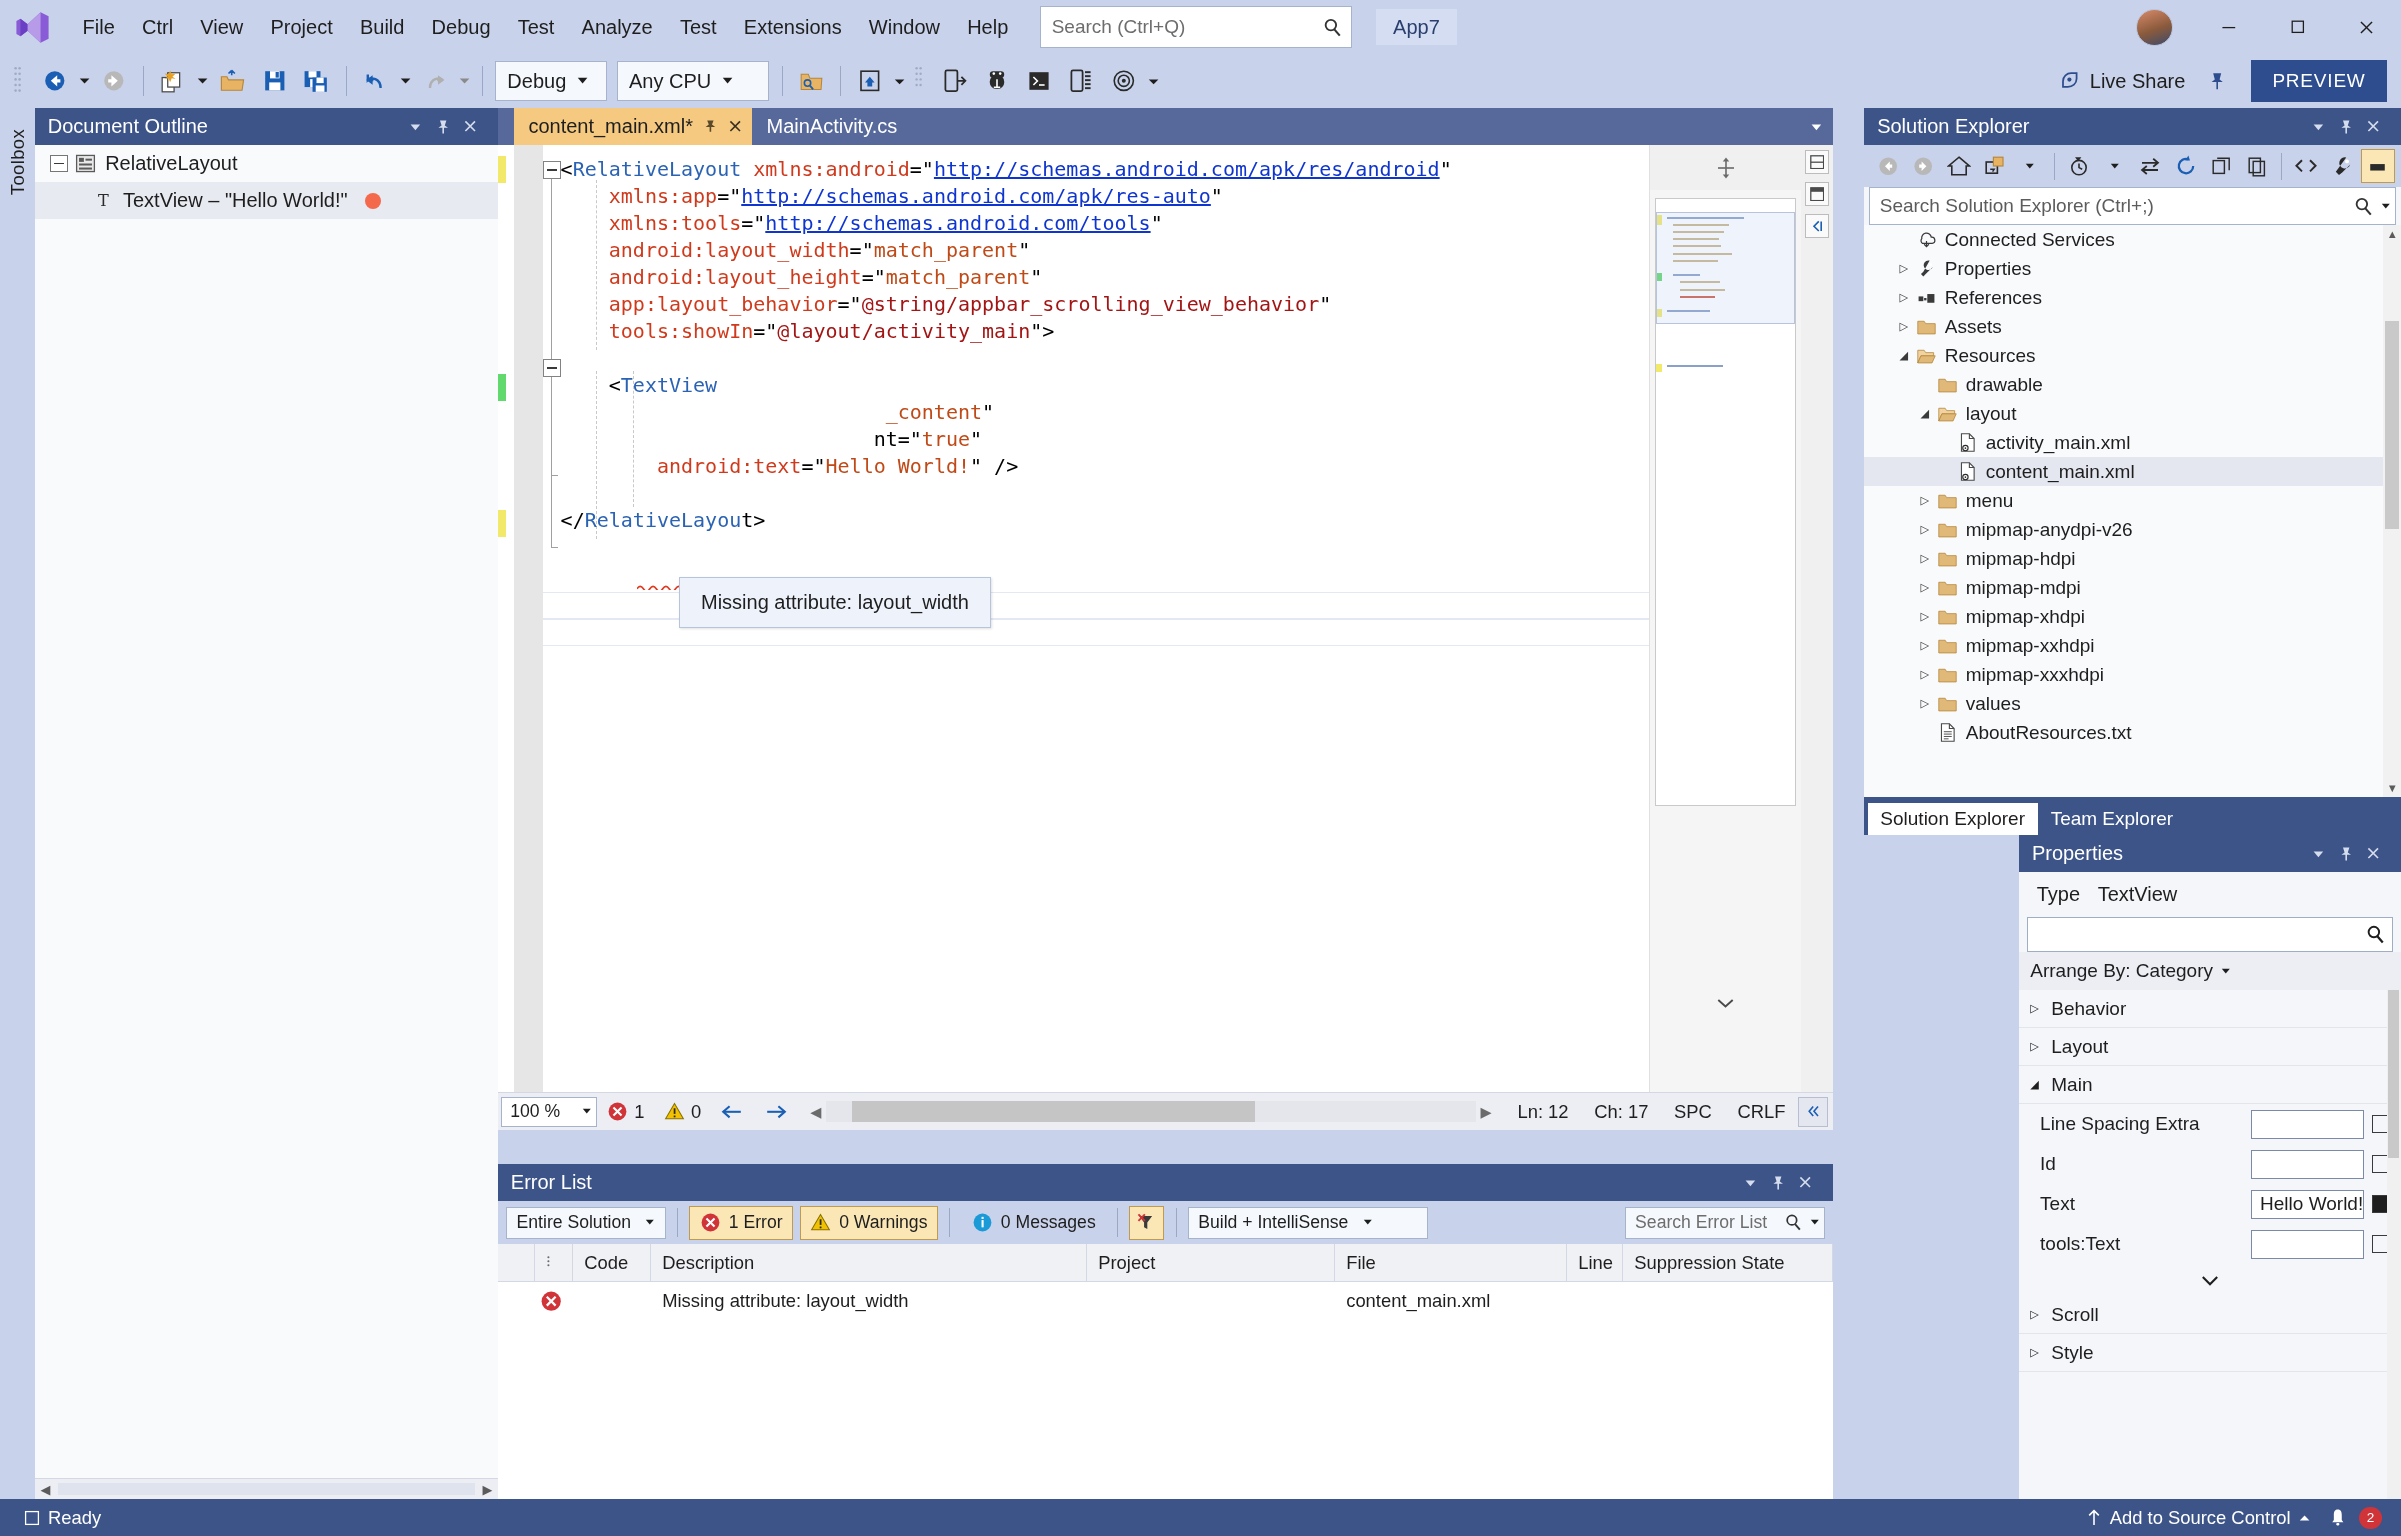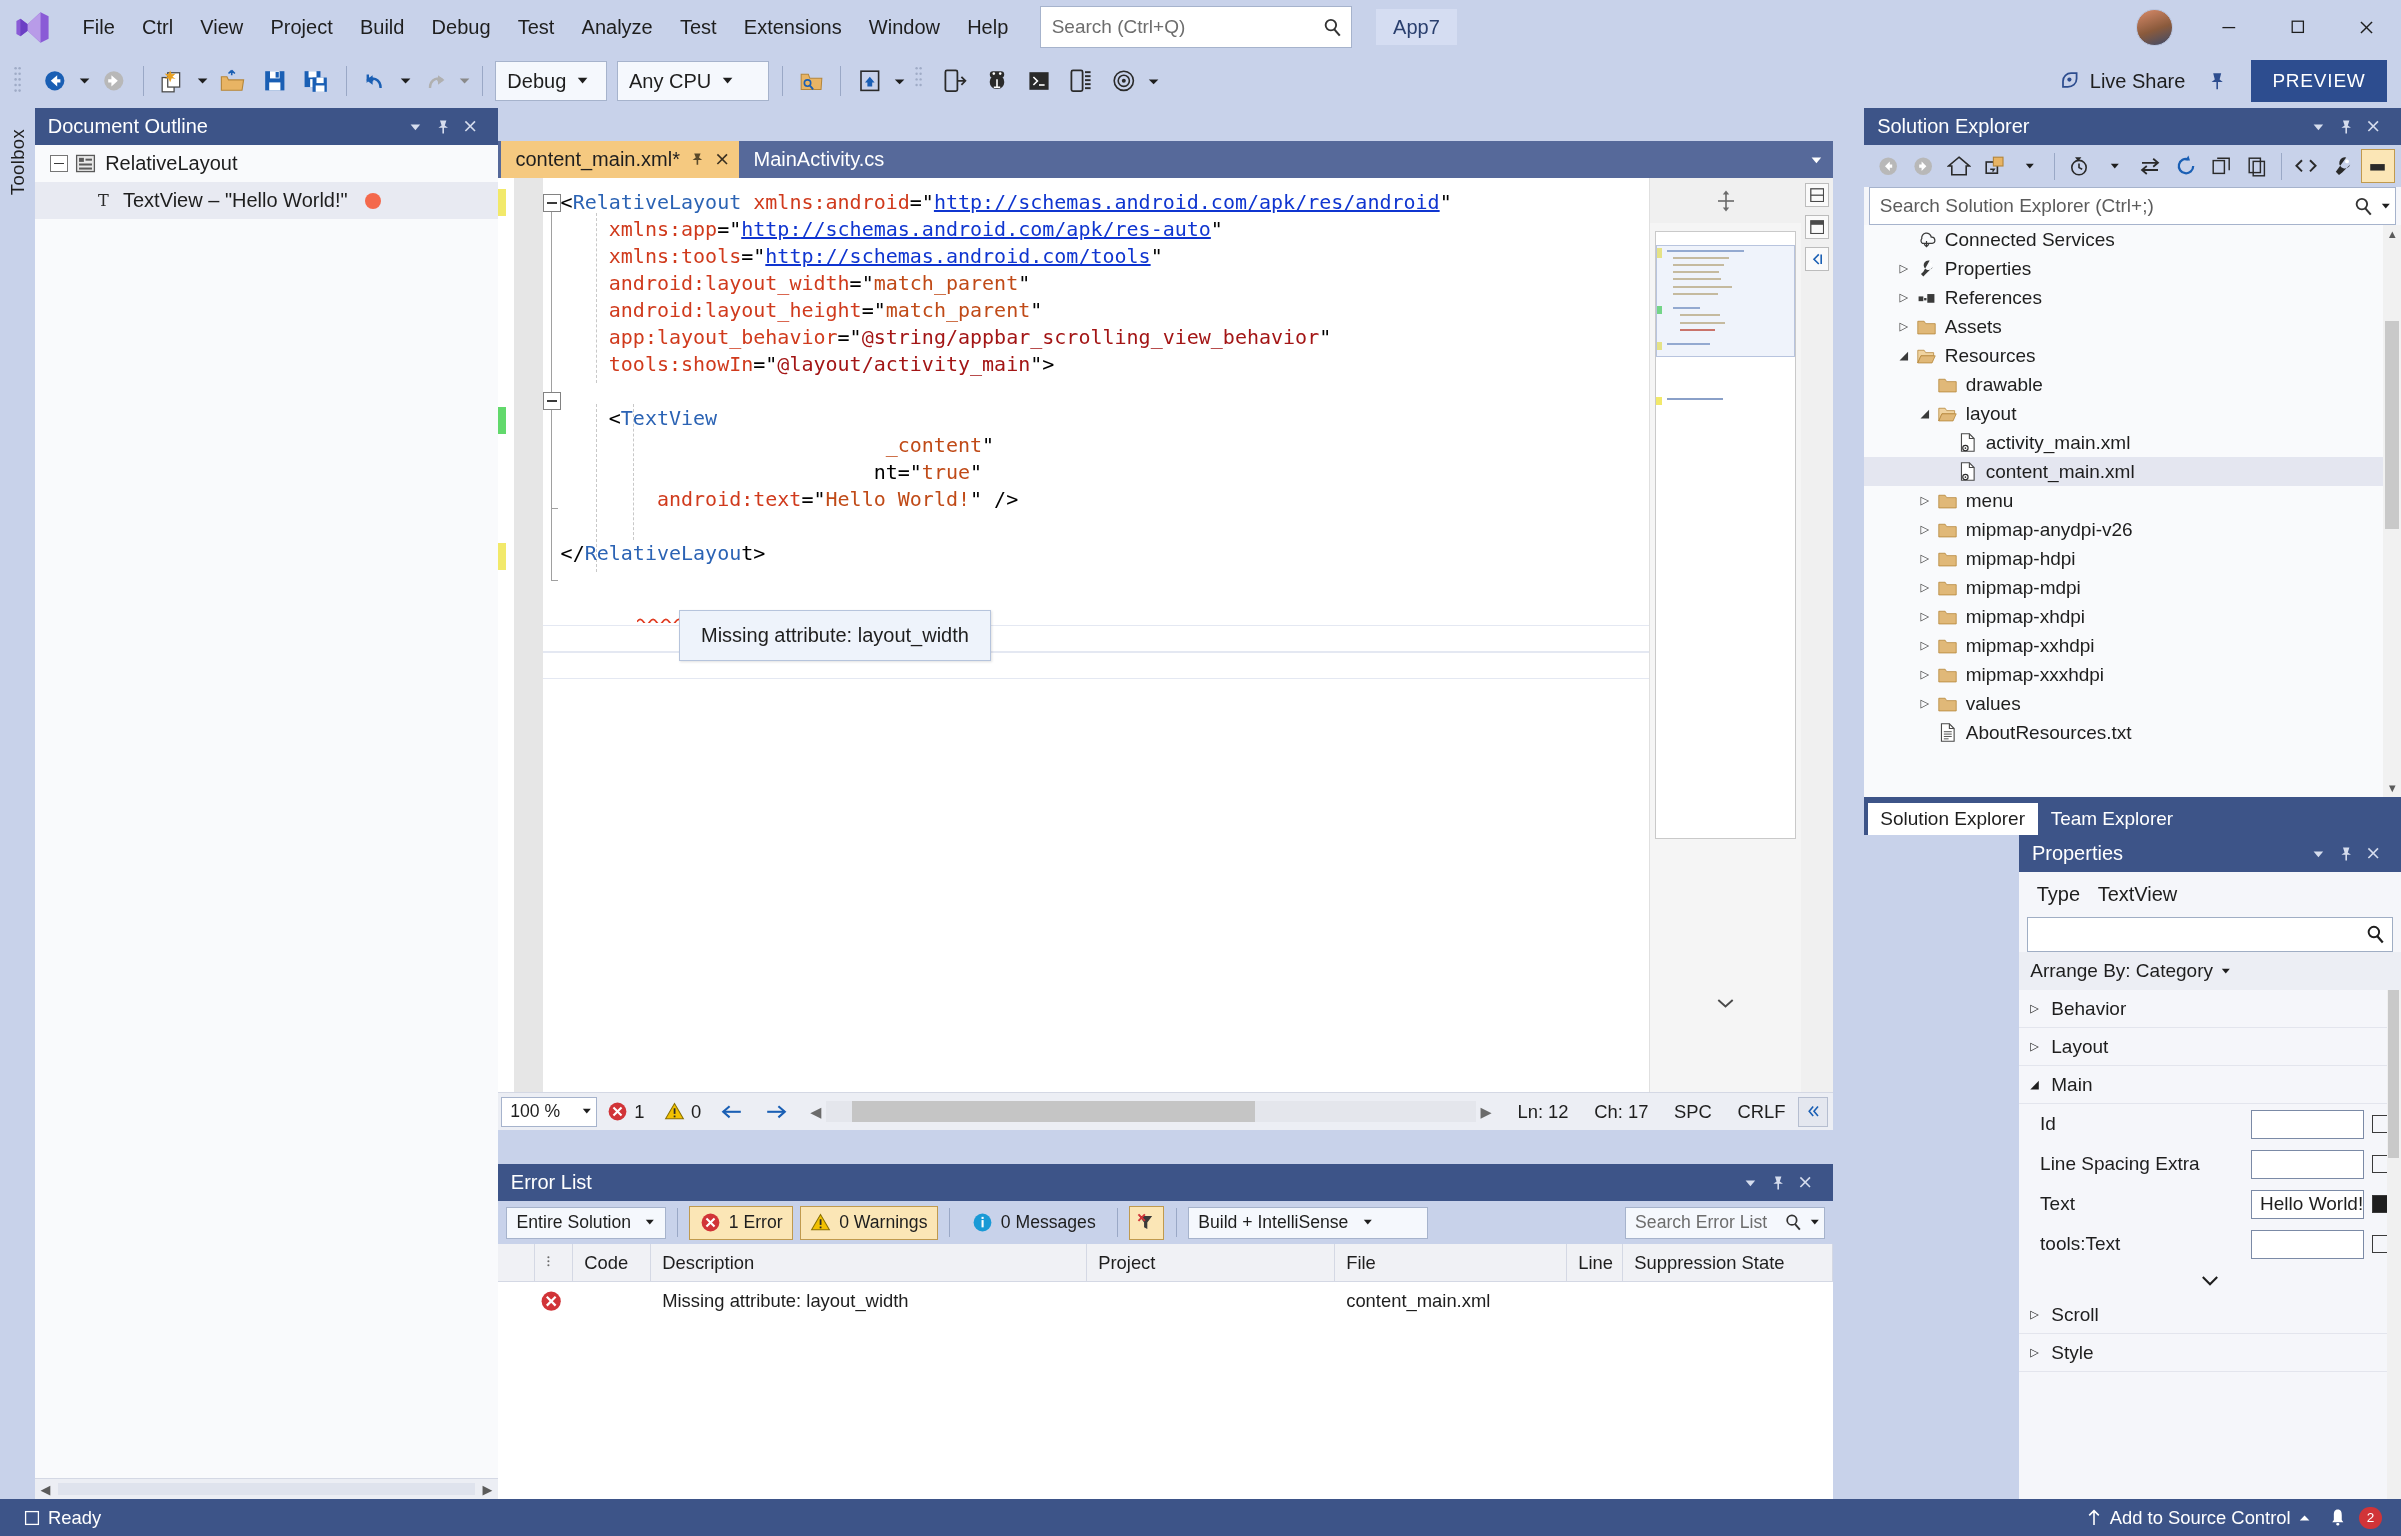--- a/index.html
+++ b/index.html
@@ -108,21 +108,21 @@
     display: flex; align-items: center;
   }
   .do-scroll-h .arw { width: 21px; text-align:center; font-size: 12.8px; color:#5b5b5b; }
   .do-scroll-h .trk { flex:1; height: 12.8px; background: #dfe3ed; margin: 0 1.6px; }
 
   
   .editor-col { flex: 1; display: flex; flex-direction: column; min-width: 0; background: #c8d2ea; }
   .editor-wrap { flex: 1; display: flex; flex-direction: column; min-height: 0; }
   .tabstrip {
     height: 37px; flex: 0 0 37px; background: #56699a;
-    display: flex; align-items: stretch; padding-left: 3px; margin-top: 33px;
+    display: flex; align-items: stretch; padding-left: 16px;
   }
   .tab {
     display: flex; align-items: center; padding: 0 9.6px 0 14.4px; font-size: 20px;
     color: #ffffff; white-space: nowrap;
   }
   .tab.active { background: #f5c980; color: #1e1e1e; }
   .tab .pin { margin-left: 11.2px; font-size: 17px; }
   .tab .x { margin-left: 11.2px; font-size: 19px; }
   .tabstrip .tab-spacer { flex: 1; }
   .tabstrip .tabmenu { width: 34px; display:flex; align-items:center; justify-content:center; color:#fff; }
@@ -1313,26 +1313,26 @@
           <div class="pp-cat">
             <span class="ex">▷</span>
             <span>Layout</span>
           </div>
           <div class="pp-c at pp-cat">
             <span class="ex">◢</span>
             <span>Main</span>
           </div>
 
           <div class="pp-prow">
-            <span class="lbl">Id</span>
+            <span class="lbl">Line Spacing Extra</span>
             <span class="fld"></span>
             <span class="mark"></span>
           </div>
           <div class="pp-prow">
-            <span class="lbl">Line Spacing Extra</span>
+            <span class="lbl">Id</span>
             <span class="fld"></span>
             <span class="mark"></span>
           </div>
           <div class="pp-prow">
             <span class="lbl">Text</span>
             <span class="fld">Hello World!</span>
             <span class="mark filled"></span>
           </div>
           <div class="pp-prow">
             <span class="lbl">tools:Text</span>

